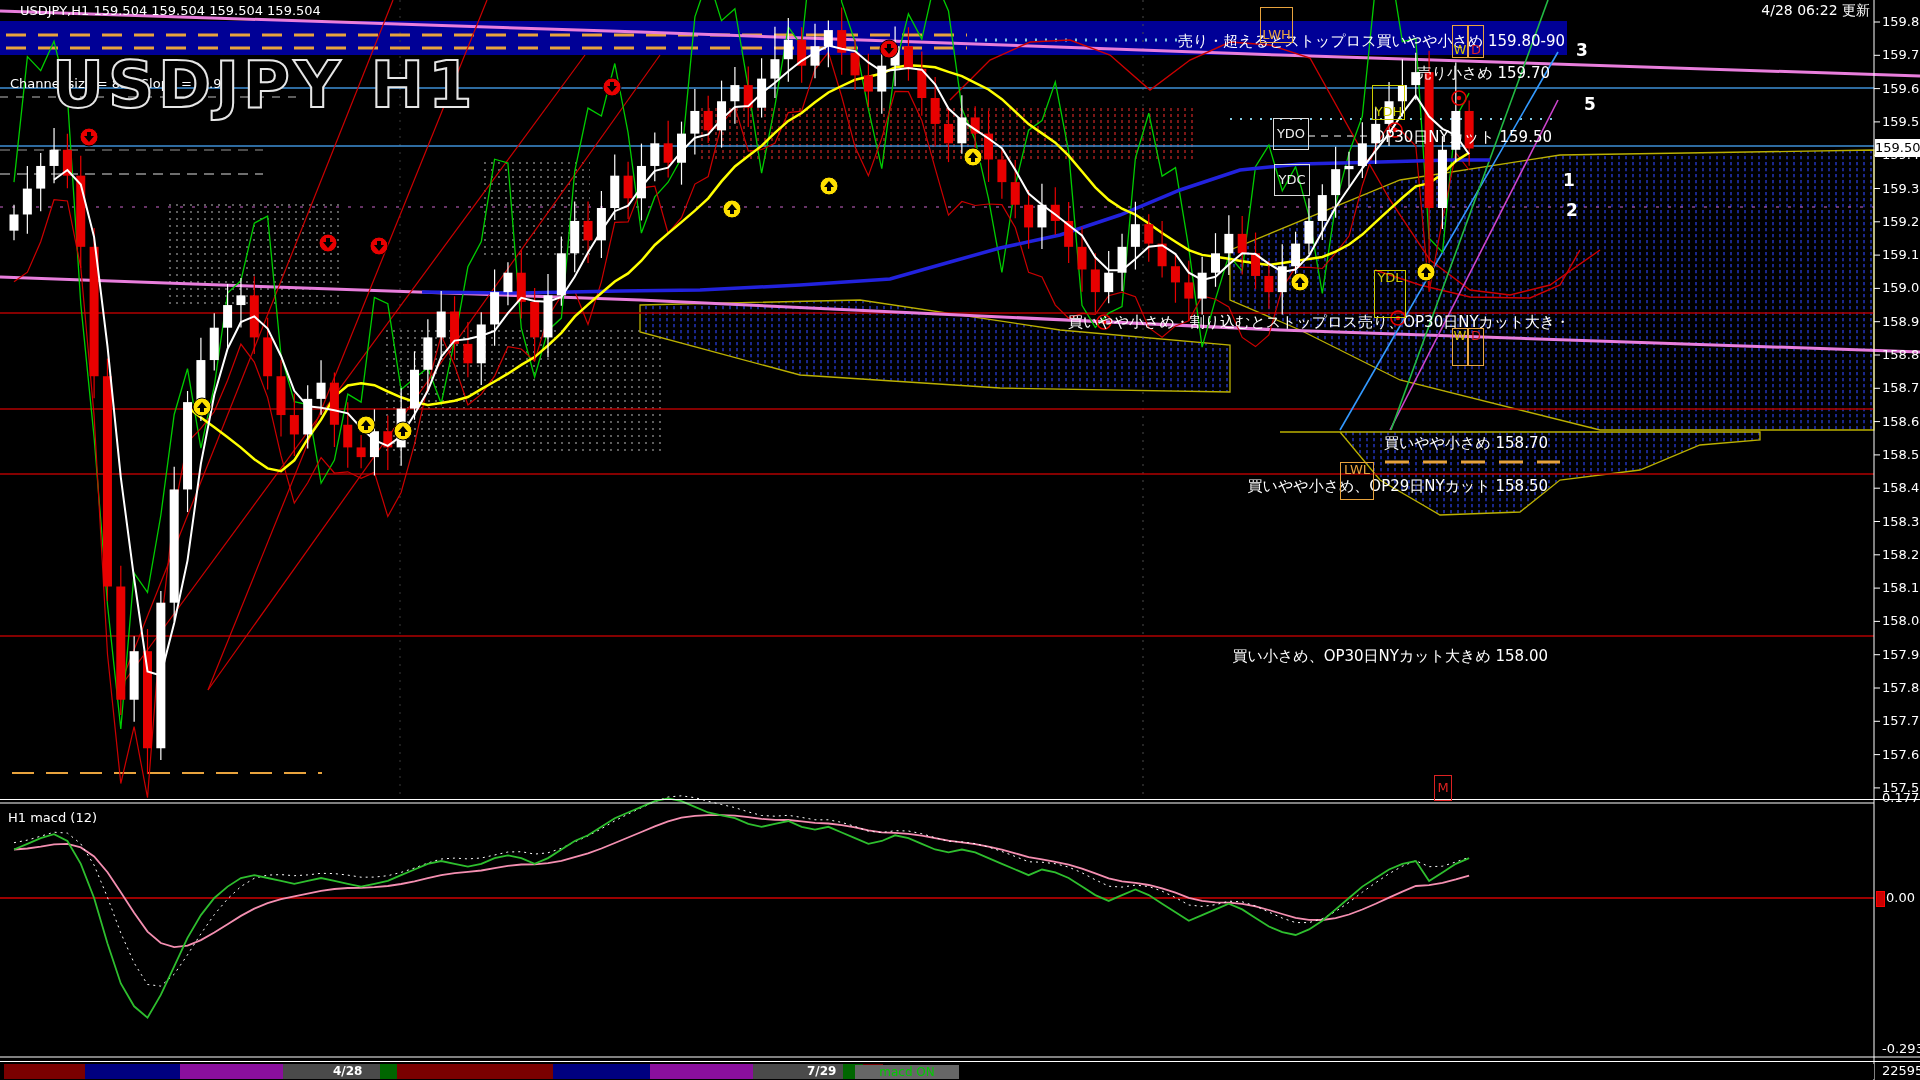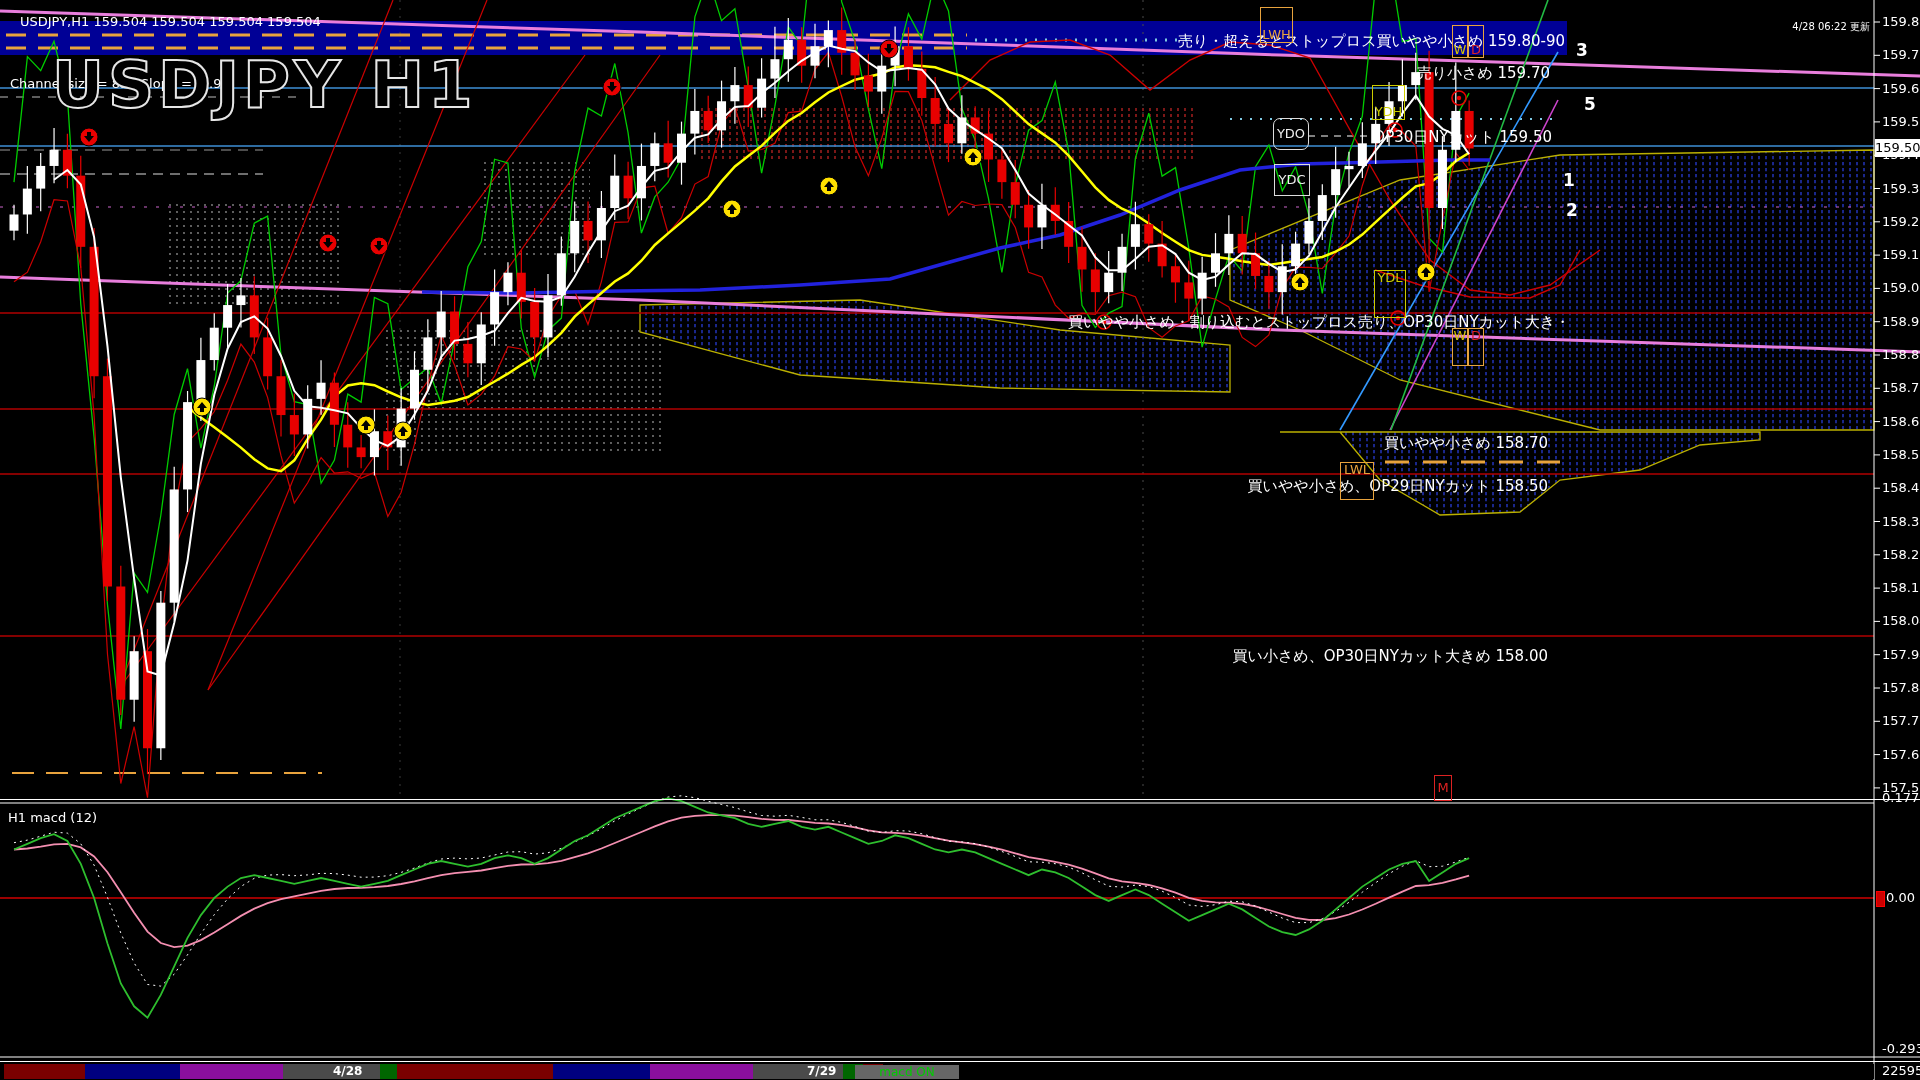--- a/index.html
+++ b/index.html
@@ -1,22 +1,22 @@
 <!DOCTYPE html>
 <html><head>
 <meta charset="utf-8">
 <style>
   * { margin:0; padding:0; box-sizing:border-box; }
   html,body { background:#000; }
   #app { position:relative; width:1920px; height:1080px; background:#000; overflow:hidden;
          font-family:"DejaVu Sans", sans-serif; }
   #gfx { position:absolute; left:0; top:0; }
   .txt { position:absolute; color:#fff; white-space:nowrap; }
-  #symbol-line { left:20px; top:3px; font-size:13px;margin-top:11px; }
-  #update-time { right:50px; top:20px; font-size:10px;margin-left:36px; }
+  #symbol-line { left:20px; top:3px; font-size:13px; }
+  #update-time { right:50px; top:2px; font-size:14px;margin-left:36px; }
   #channel-info { left:10px; top:76px; font-size:13px; }
   #watermark { left:52px; top:48px; font-size:64px; font-weight:bold; letter-spacing:4px;
                color:#000; -webkit-text-stroke:2px #e6e6e6; }
   #macd-label { left:8px; top:810px; font-size:13px; }
   .axis-label { position:absolute; left:1882px; color:#fff; font-size:13px; }
   #price-tag { position:absolute; left:1875px; width:46px; height:18px; background:#fff;
                color:#000; font-size:13px; text-align:center; line-height:18px; }
   #macd-zero-tag { position:absolute; left:1876px; top:890px; color:#fff; font-size:13px;
                    padding-left:10px; }
   #macd-zero-tag::before { content:""; position:absolute; left:0; top:1px; width:7px; height:14px;
@@ -447,21 +447,21 @@
       </div>
       <div class="lvbox" style="left: 1452px; top: 25px; width: 16px; height: 33px; border-color: rgb(232, 163, 61); align-items: flex-end; color: rgb(212, 196, 0);">
         <span>W</span>
       </div>
       <div class="lvbox" style="left: 1468px; top: 25px; width: 16px; height: 33px; border-color: rgb(232, 163, 61); align-items: flex-end; color: rgb(221, 34, 34);">
         <span>D</span>
       </div>
       <div class="lvbox" style="left: 1372px; top: 85px; width: 33px; height: 35px; border-color: rgb(204, 204, 0); align-items: flex-end; color: rgb(204, 204, 0);">
         <span>YDH</span>
       </div>
-      <div class="lvbox" style="left: 1273px; top: 118px; width: 36px; height: 32px; border-color: rgb(221, 221, 221); align-items: center; color: rgb(238, 238, 238); border-radius: 7px;">
+      <div class="lvbox" style="left: 1273px; top: 118px; width: 36px; height: 32px; border-color: rgb(221, 221, 221); align-items: center; color: rgb(238, 238, 238);">
         <span>YDO</span>
       </div>
       <div class="lvbox" style="left: 1274px; top: 164px; width: 36px; height: 32px; border-color: rgb(221, 221, 221); align-items: center; color: rgb(238, 238, 238);">
         <span>YDC</span>
       </div>
       <div class="lvbox" style="left: 1374px; top: 270px; width: 32px; height: 48px; border-color: rgb(204, 204, 0); align-items: flex-start; color: rgb(204, 204, 0);">
         <span>YDL</span>
       </div>
       <div class="lvbox" style="left: 1452px; top: 328px; width: 16px; height: 38px; border-color: rgb(232, 163, 61); align-items: flex-start; color: rgb(212, 196, 0);">
         <span>W</span>

